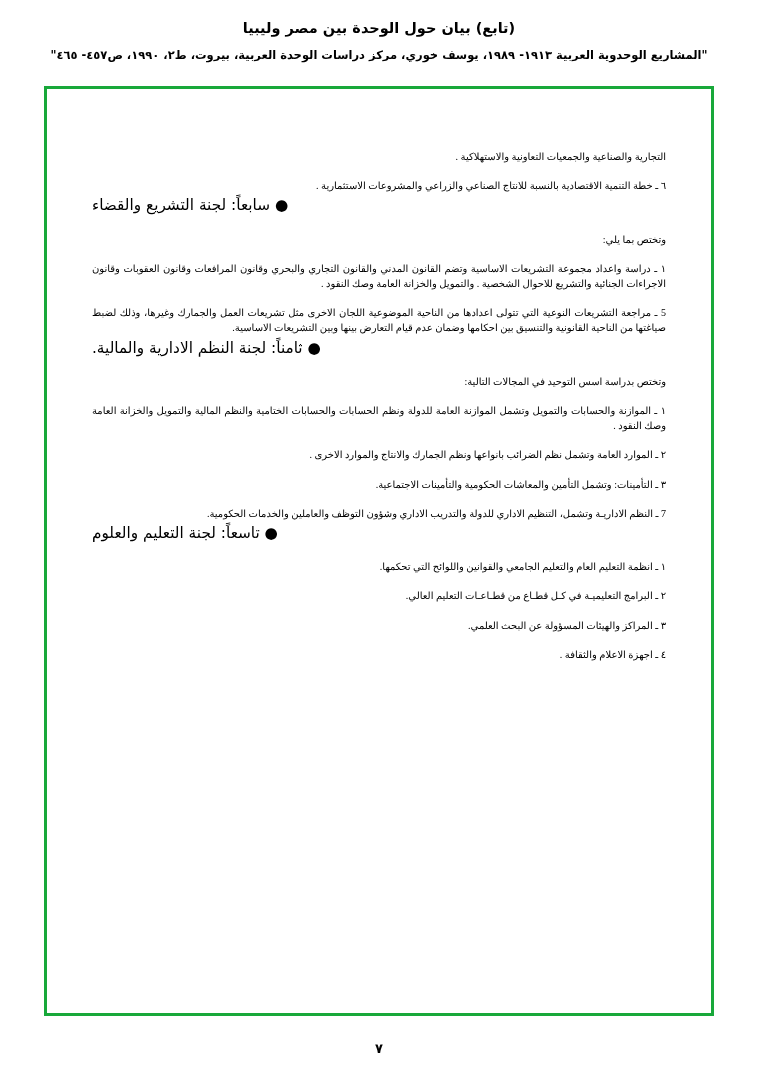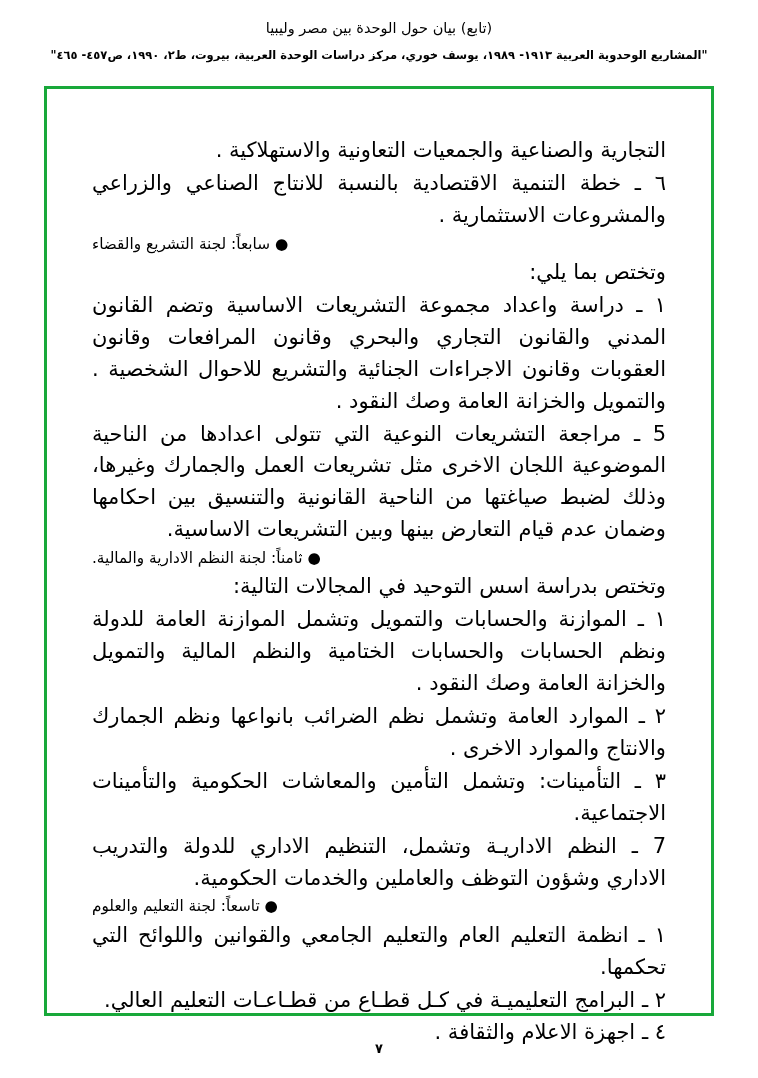--- a/index.html
+++ b/index.html
@@ -20,21 +20,21 @@
     height: 1078px;
     position: relative;
     box-sizing: border-box;
   }
   .doc-header {
     text-align: center;
     padding-top: 18px;
   }
   .doc-title {
     font-size: 14.5px;
-    font-weight: normal;
+    font-weight: bold;
     letter-spacing: 0px;
     line-height: 1.4;
   }
   .doc-source {
     font-size: 11.5px;
     font-weight: bold;
     margin-top: 9px;
     line-height: 1.4;
   }
   .frame {
@@ -48,26 +48,27 @@
   }
   .content {
     position: absolute;
     top: 135px;
     left: 44px;
     width: 670px;
     box-sizing: border-box;
     padding: 0 48px 0 48px;
   }
   .para {
-    font-size: 21px;
+    font-size: 10px;
     line-height: 1.52;
     text-align: justify;
     text-align-last: right;
-    margin: 0 0 1px 0;
+    margin: 14px 0 1px 0;
     letter-spacing: 0px;
+    font-family: Liberation Serif, serif;
   }
   .para.hdr-right {
     text-align: right;
   }
   .bullet-line {
     font-size: 15.3px;
     line-height: 1.52;
     text-align: left;
     margin: 0 0 1px 0;
   }
@@ -105,18 +106,19 @@
     <p class="para">5 ـ مراجعة التشريعات النوعية التي تتولى اعدادها من الناحية الموضوعية اللجان الاخرى مثل تشريعات العمل والجمارك وغيرها، وذلك لضبط صياغتها من الناحية القانونية والتنسيق بين احكامها وضمان عدم قيام التعارض بينها وبين التشريعات الاساسية.</p>
     <p class="bullet-line left-align">● ثامناً: لجنة النظم الادارية والمالية.</p>
     <p class="para hdr-right">وتختص بدراسة اسس التوحيد في المجالات التالية:</p>
     <p class="para">١ ـ الموازنة والحسابات والتمويل وتشمل الموازنة العامة للدولة ونظم الحسابات والحسابات الختامية والنظم المالية والتمويل والخزانة العامة وصك النقود .</p>
     <p class="para">٢ ـ الموارد العامة وتشمل نظم الضرائب بانواعها ونظم الجمارك والانتاج والموارد الاخرى .</p>
     <p class="para">٣ ـ التأمينات: وتشمل التأمين والمعاشات الحكومية والتأمينات الاجتماعية.</p>
     <p class="para">7 ـ النظم الاداريـة وتشمل، التنظيم الاداري للدولة والتدريب الاداري وشؤون التوظف والعاملين والخدمات الحكومية.</p>
     <p class="bullet-line">● تاسعاً: لجنة التعليم والعلوم</p>
     <p class="para">١ ـ انظمة التعليم العام والتعليم الجامعي والقوانين واللوائح التي تحكمها.</p>
     <p class="para">٢ ـ البرامج التعليميـة في كـل قطـاع من قطـاعـات التعليم العالي.</p>
+    <p class="para hdr-right">٣ ـ المراكز والهيئات المسؤولة عن البحث العلمي.</p>
     <p class="para hdr-right">٤ ـ اجهزة الاعلام والثقافة .</p>
   </div>
 
   <div class="page-number">٧</div>
 
 </div>
 
 </body></html>

